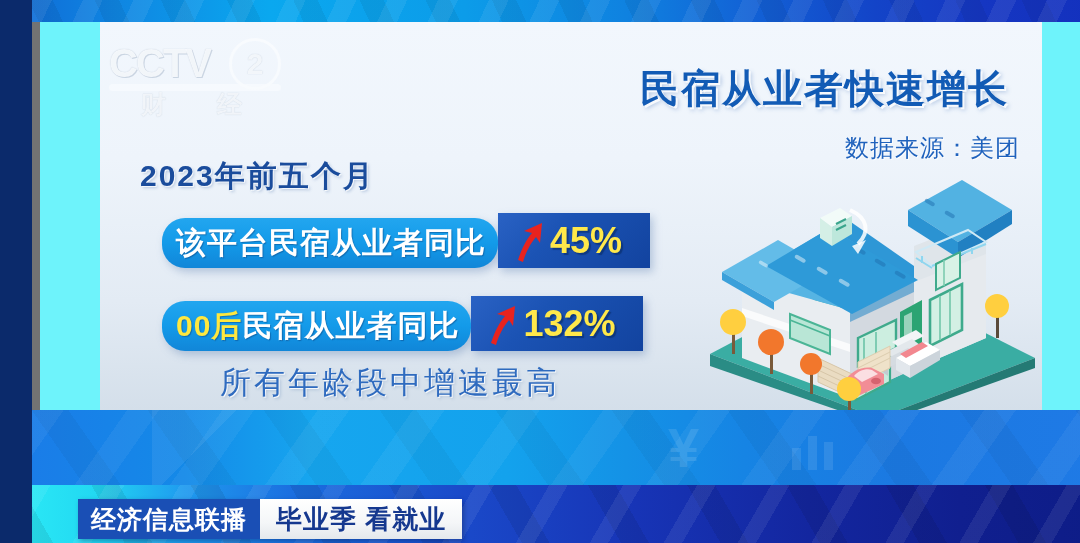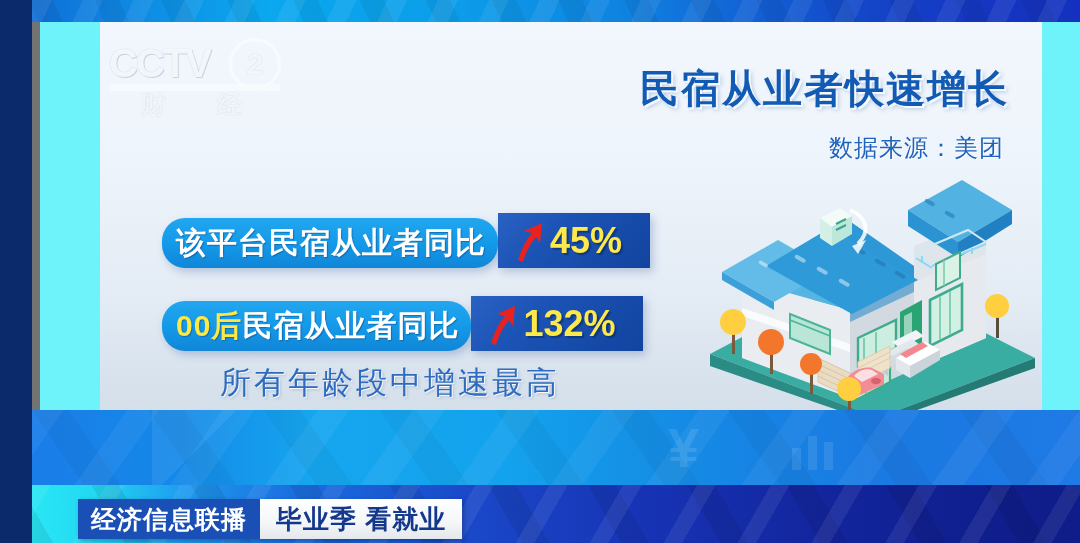--- a/index.html
+++ b/index.html
@@ -64,21 +64,21 @@
   }
 
   
   .headline{
     position:absolute; right:33px; top:40px; text-align:right;
     font-size:39px; font-weight:bold; color:#125bb5; letter-spacing:2px;
     text-shadow:2px 2px 0 rgba(255,255,255,.85), 3px 3px 4px rgba(60,110,180,.35);
     white-space:nowrap;
   }
   .source{
-    position:absolute; right:38px; top:110px; text-align:left;
+    position:absolute; right:22px; top:110px; text-align:left;
     font-size:24px; color:#1f62bd; letter-spacing:1px;
     text-shadow:1px 1px 0 rgba(255,255,255,.8);
     white-space:nowrap;
   }
 
   
   .year{
     position:absolute; left:40px; top:134px;
     font-size:30px; font-weight:bold; color:#1a4c9c; letter-spacing:2px;
     text-shadow:1px 1px 0 rgba(255,255,255,.8), 2px 2px 3px rgba(70,110,170,.3);
@@ -189,20 +189,21 @@
     <div class="logo">
       <div class="cc">CCTV</div>
       <div class="two">2</div>
       <div class="swoosh"></div>
       <div class="cn">财 经</div>
     </div>
 
     <div class="headline">民宿从业者快速增长</div>
     <div class="source">数据来源：美团</div>
 
+    <div class="year">2023年前五个月</div>
 
     <div class="statrow r1">
       <div class="s-left">
         <span>该平台民宿从业者同比</span>
       </div>
       <div class="s-right">
         <svg class="arrow" viewBox="0 0 42 46">
           <path d="M12 42 C16 30, 20 22, 26 15 L18 13 L36 5 L34 25 L30 19 C24 26, 20 34, 17 44 Z" fill="#e8231f"></path>
         </svg>
         <span class="pct">45%</span>

